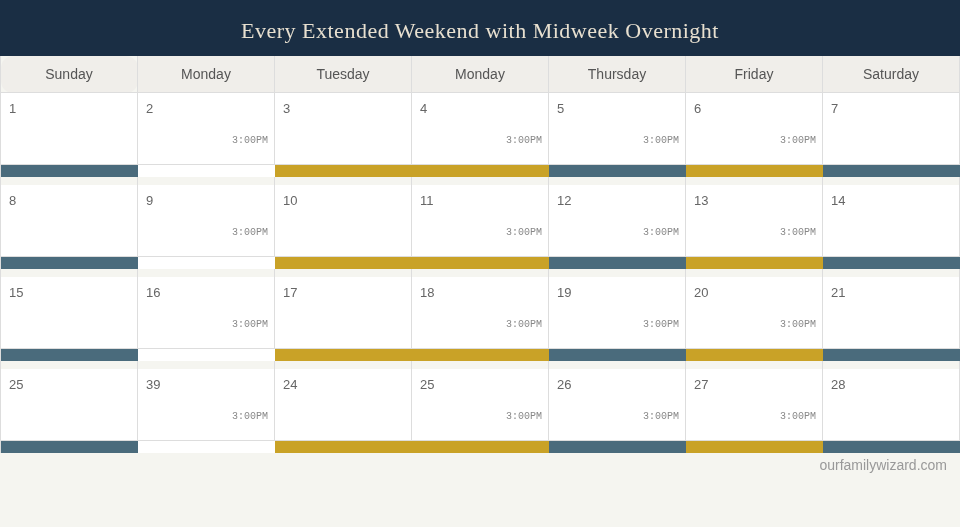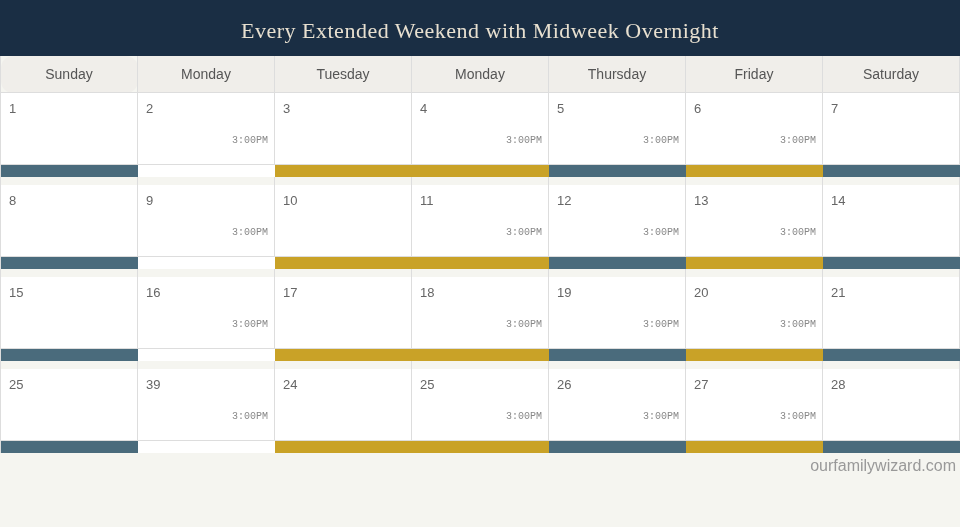--- a/index.html
+++ b/index.html
@@ -75,22 +75,22 @@
     .bar-empty { background: #fff; }
     .spacer-row td {
       height: 8px;
       background: #f5f5f0;
       border-right: 1px solid #ddd;
     }
     .spacer-row td:first-child { border-left: 1px solid #ddd; }
     .footer {
       background: #f5f5f0;
       text-align: right;
-      padding: 4px 4px 2px;
-      font-size: 16px;
+      padding: 4px 13px 2px;
+      font-size: 14px;
       color: #999;
       font-family: Arial, sans-serif;
     }
   </style>
 </head>
 <body>
 
 <div class="header">
   <span>Every Extended Weekend with Midweek Overnight</span>
 </div>

